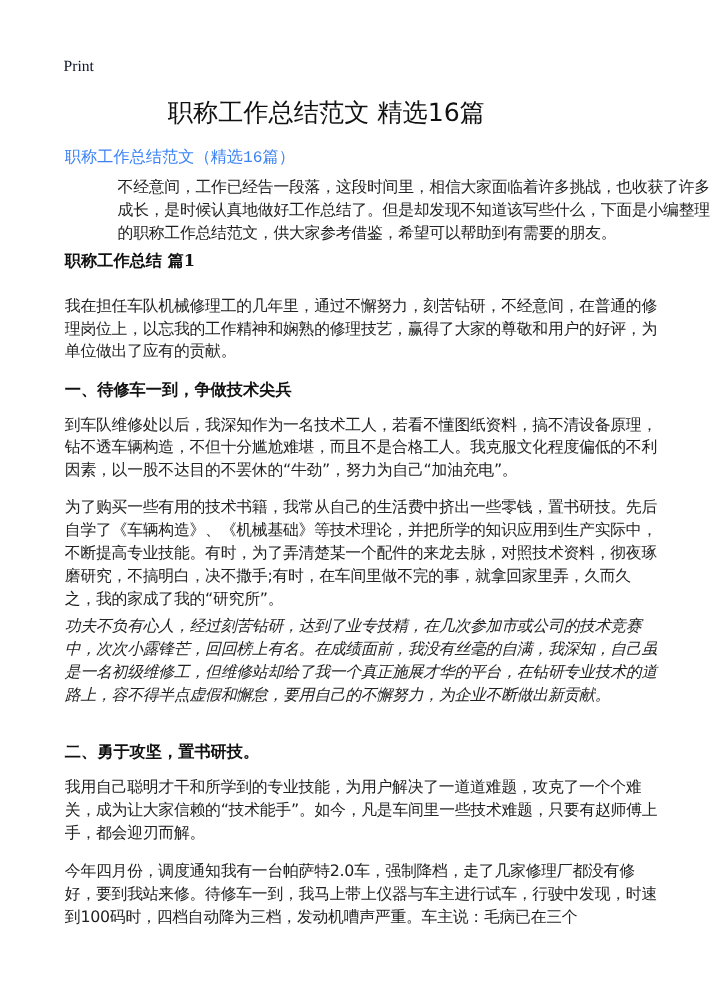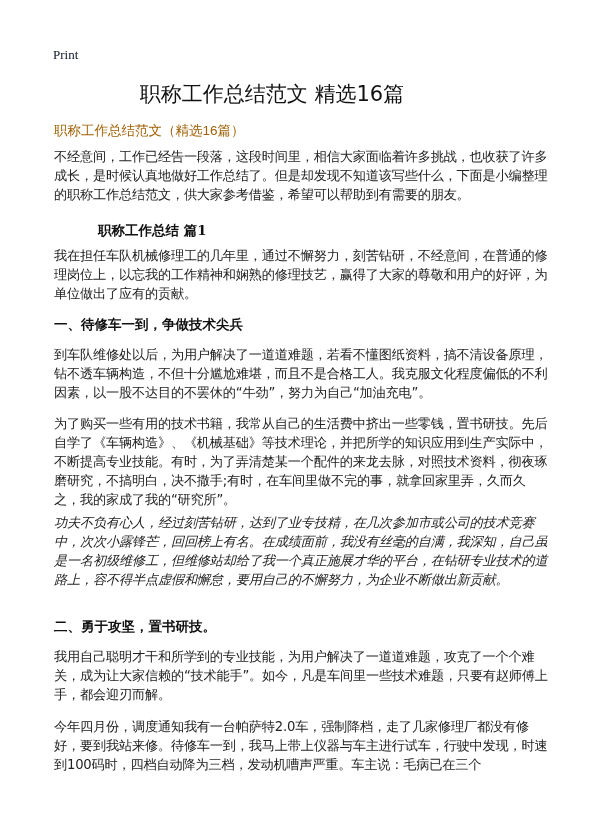--- a/index.html
+++ b/index.html
@@ -1,31 +1,31 @@
 <!DOCTYPE html>
 <html><head>
   <meta charset="utf-8">
   <style>
     html, body { margin: 0; padding: 0; background: #ffffff; }
     body { width: 600px; height: 828px; overflow: hidden; position: relative; color: #111; }
     .print-link { position: absolute; left: 53px; top: 47px; font-family: "Liberation Serif", serif; font-size: 13px; color: #0f172a; }
     .title { position: absolute; left: 0; width: 544px; top: 80px; text-align: center; font-family: "DejaVu Sans", sans-serif; font-size: 21px; color: #111; }
-    .subtitle { position: absolute; left: 54px; top: 122px; font-family: Liberation Sans, sans-serif; font-size: 13.5px; color: #a16207; }
+    .subtitle { position: absolute; left: 54px; top: 122px; font-family: Liberation Mono, monospace; font-size: 13.5px; color: #3b82f6; }
     .block { position: absolute; left: 54px; width: 496px; font-family: "DejaVu Sans", sans-serif; font-size: 13.2px; line-height: 19px; color: #222; letter-spacing: -0.2px; }
     .heading { position: absolute; left: 54px; font-family: "DejaVu Serif", serif; font-weight: bold; font-size: 13.5px; color: #111; }
   </style>
 </head>
 <body>
 
 <div class="print-link">Print</div>
 <div class="title">职称工作总结范文 精选16篇</div>
 <div class="subtitle">职称工作总结范文（精选16篇）</div>
 
-<div class="block" style="top:147px;">不经意间，工作已经告一段落，这段时间里，相信大家面临着许多挑战，也收获了许多成长，是时候认真地做好工作总结了。但是却发现不知道该写些什么，下面是小编整理的职称工作总结范文，供大家参考借鉴，希望可以帮助到有需要的朋友。</div>
-<div class="heading" style="top:222px;margin-left:44px;">职称工作总结 篇1</div>
+<div class="block" style="top:147px;margin-left:44px;">不经意间，工作已经告一段落，这段时间里，相信大家面临着许多挑战，也收获了许多成长，是时候认真地做好工作总结了。但是却发现不知道该写些什么，下面是小编整理的职称工作总结范文，供大家参考借鉴，希望可以帮助到有需要的朋友。</div>
+<div class="heading" style="top:209px;">职称工作总结 篇1</div>
 <div class="block" style="top:246px;">我在担任车队机械修理工的几年里，通过不懈努力，刻苦钻研，不经意间，在普通的修理岗位上，以忘我的工作精神和娴熟的修理技艺，赢得了大家的尊敬和用户的好评，为单位做出了应有的贡献。</div>
 <div class="heading" style="top:316px;">一、待修车一到，争做技术尖兵</div>
-<div class="block" style="top:345px;">到车队维修处以后，为用户解决了一道道难题，若看不懂图纸资料，搞不清设备原理，钻不透车辆构造，不但十分尴尬难堪，而且不是合格工人。我克服文化程度偏低的不利因素，以一股不达目的不罢休的“牛劲”，努力为自己“加油充电”。</div>
+<div class="block" style="top:345px;">到车队维修处以后，我深知作为一名技术工人，若看不懂图纸资料，搞不清设备原理，钻不透车辆构造，不但十分尴尬难堪，而且不是合格工人。我克服文化程度偏低的不利因素，以一股不达目的不罢休的“牛劲”，努力为自己“加油充电”。</div>
 <div class="block" style="top:414px;">为了购买一些有用的技术书籍，我常从自己的生活费中挤出一些零钱，置书研技。先后自学了《车辆构造》、《机械基础》等技术理论，并把所学的知识应用到生产实际中，不断提高专业技能。有时，为了弄清楚某一个配件的来龙去脉，对照技术资料，彻夜琢磨研究，不搞明白，决不撒手;有时，在车间里做不完的事，就拿回家里弄，久而久之，我的家成了我的“研究所”。</div>
 <div class="block" style="top:513px;font-style:italic;">功夫不负有心人，经过刻苦钻研，达到了业专技精，在几次参加市或公司的技术竞赛中，次次小露锋芒，回回榜上有名。在成绩面前，我没有丝毫的自满，我深知，自己虽是一名初级维修工，但维修站却给了我一个真正施展才华的平台，在钻研专业技术的道路上，容不得半点虚假和懈怠，要用自己的不懈努力，为企业不断做出新贡献。</div>
 <div class="heading" style="top:618px;">二、勇于攻坚，置书研技。</div>
 <div class="block" style="top:647px;">我用自己聪明才干和所学到的专业技能，为用户解决了一道道难题，攻克了一个个难关，成为让大家信赖的“技术能手”。如今，凡是车间里一些技术难题，只要有赵师傅上手，都会迎刃而解。</div>
 <div class="block" style="top:717px;">今年四月份，调度通知我有一台帕萨特2.0车，强制降档，走了几家修理厂都没有修好，要到我站来修。待修车一到，我马上带上仪器与车主进行试车，行驶中发现，时速到100码时，四档自动降为三档，发动机嘈声严重。车主说：毛病已在三个</div>
 
 </body></html>

